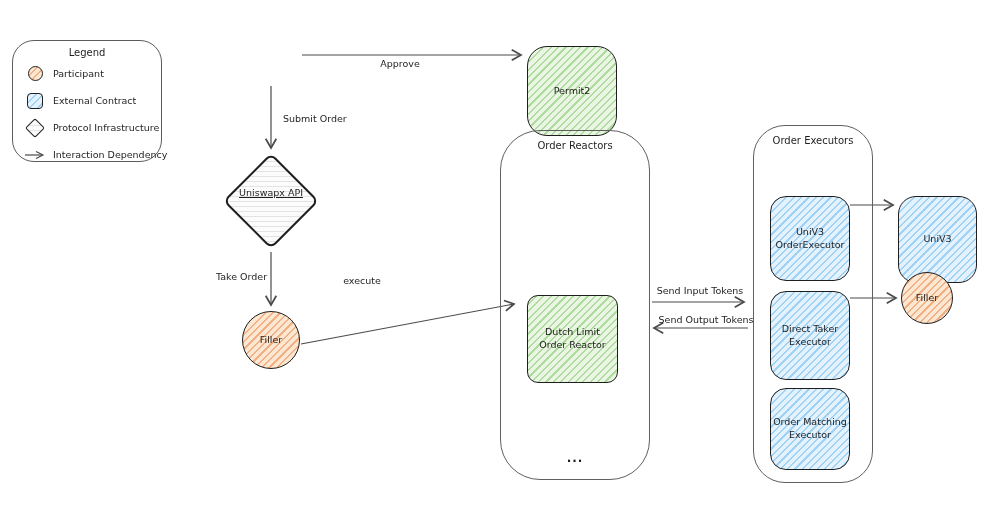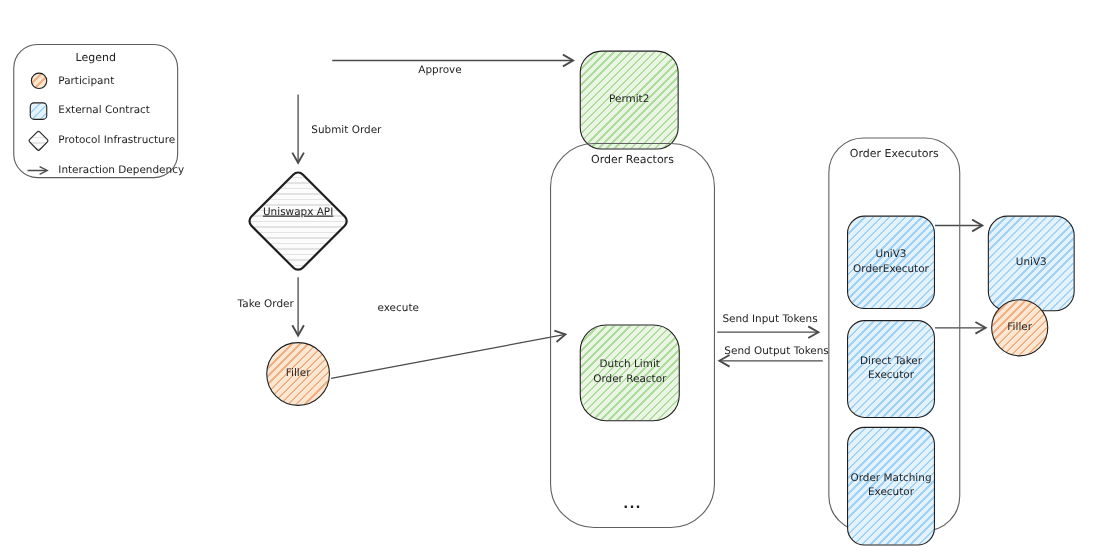--- a/index.html
+++ b/index.html
@@ -181,21 +181,21 @@
 
   <div class="node circle hatch-orange" style="left:242px; top:311px; width:58px; height:58px;">
     <span class="lbl">Filler</span>
   </div>
 
   <div class="container" style="left:500px; top:130px; width:150px; height:350px; border-radius:40px;">
     <div class="container-title" style="top:9px;">Order Reactors</div>
     <div class="ellipsis" style="bottom:14px;">...</div>
   </div>
 
-  <div class="node box hatch-green" style="left:527px; top:262px; width:91px; height:88px; border-radius:24px; border-width:1.8px;">
+  <div class="node box hatch-green" style="left:527px; top:262px; width:91px; height:88px; border-radius:11px; border-width:1.8px;">
     <span>
       <span class="lbl">Dutch Limit</span>
       <span class="lbl">Order Reactor</span>
     </span>
   </div>
 
   <div class="container" style="left:753px; top:125px; width:120px; height:358px; border-radius:32px;">
     <div class="container-title" style="top:9px;">Order Executors</div>
     <div class="ellipsis" style="bottom:14px;">...</div>
   </div>
@@ -207,21 +207,21 @@
     </span>
   </div>
 
   <div class="node box hatch-blue" style="left:770px; top:258px; width:80px; height:89px; border-radius:16px; border-width:1.3px;">
     <span>
       <span class="lbl">Direct Taker</span>
       <span class="lbl">Executor</span>
     </span>
   </div>
 
-  <div class="node box hatch-blue" style="left:770px; top:355px; width:80px; height:108px; border-radius:16px; border-width:1.3px;">
+  <div class="node box hatch-blue" style="left:770px; top:355px; width:80px; height:82px; border-radius:16px; border-width:1.3px;">
     <span>
       <span class="lbl">Order Matching</span>
       <span class="lbl">Executor</span>
     </span>
   </div>
 
   <div class="node box hatch-blue" style="left:898px; top:163px; width:79px; height:87px; border-radius:18px; border-width:1.3px;">
     <span class="lbl">UniV3</span>
   </div>
 

